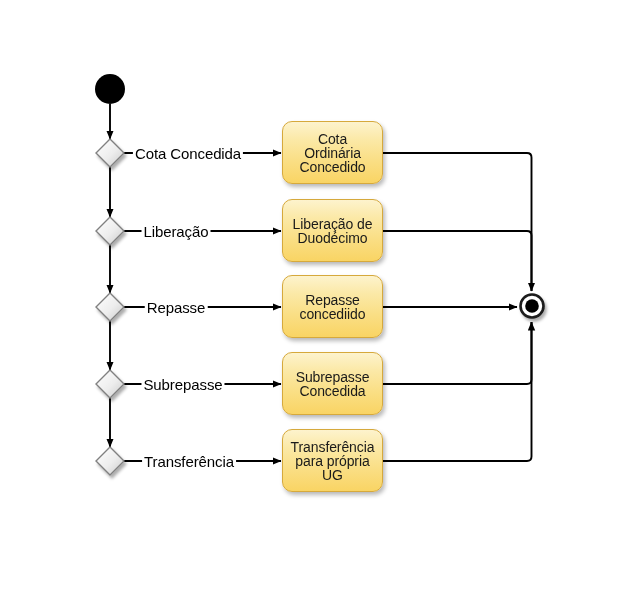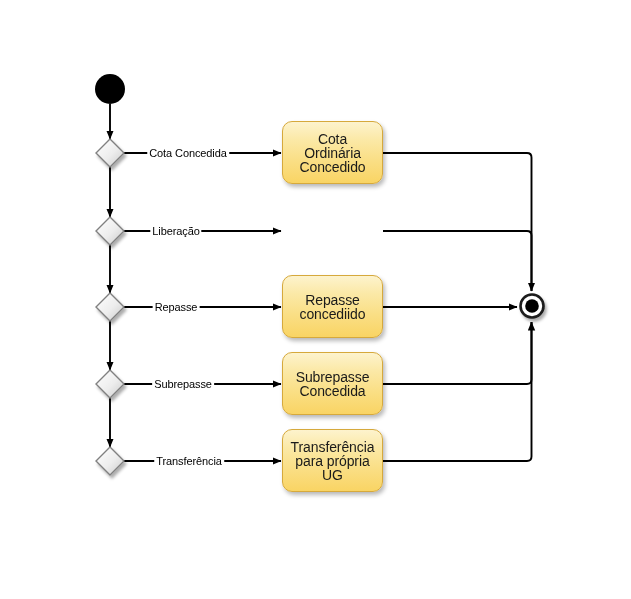--- a/index.html
+++ b/index.html
@@ -21,21 +21,21 @@
   #diagram-svg {
     position: absolute;
     left: 0;
     top: 0;
     width: 631px;
     height: 599px;
   }
   .edge-label {
     position: absolute;
     font-family: "Liberation Sans", sans-serif;
-    font-size: 11px;
+    font-size: 15px;
     color: #000000;
     background: #ffffff;
     padding: 0 2px;
     white-space: nowrap;
     transform: translate(-50%, -50%);
     line-height: 13px;
     letter-spacing: -0.1px;
   }
   .activity-node {
     position: absolute;
@@ -136,20 +136,26 @@
   <div class="edge-label" style="left:183px; top:384px;">Subrepasse</div>
   <div class="edge-label" style="left:189px; top:461px;">Transferência</div>
 
   <div class="activity-node" style="left:282px; top:121px;">
     <div>
       <span>Cota Ordinária</span>
       <span>Concedido</span>
     </div>
   </div>
 
+  <div class="activity-node" style="left:282px; top:199px;">
+    <div>
+      <span>Liberação de</span>
+      <span>Duodécimo</span>
+    </div>
+  </div>
 
   <div class="activity-node" style="left:282px; top:275px;">
     <div>
       <span>Repasse</span>
       <span>concediido</span>
     </div>
   </div>
 
   <div class="activity-node" style="left:282px; top:352px;">
     <div>

